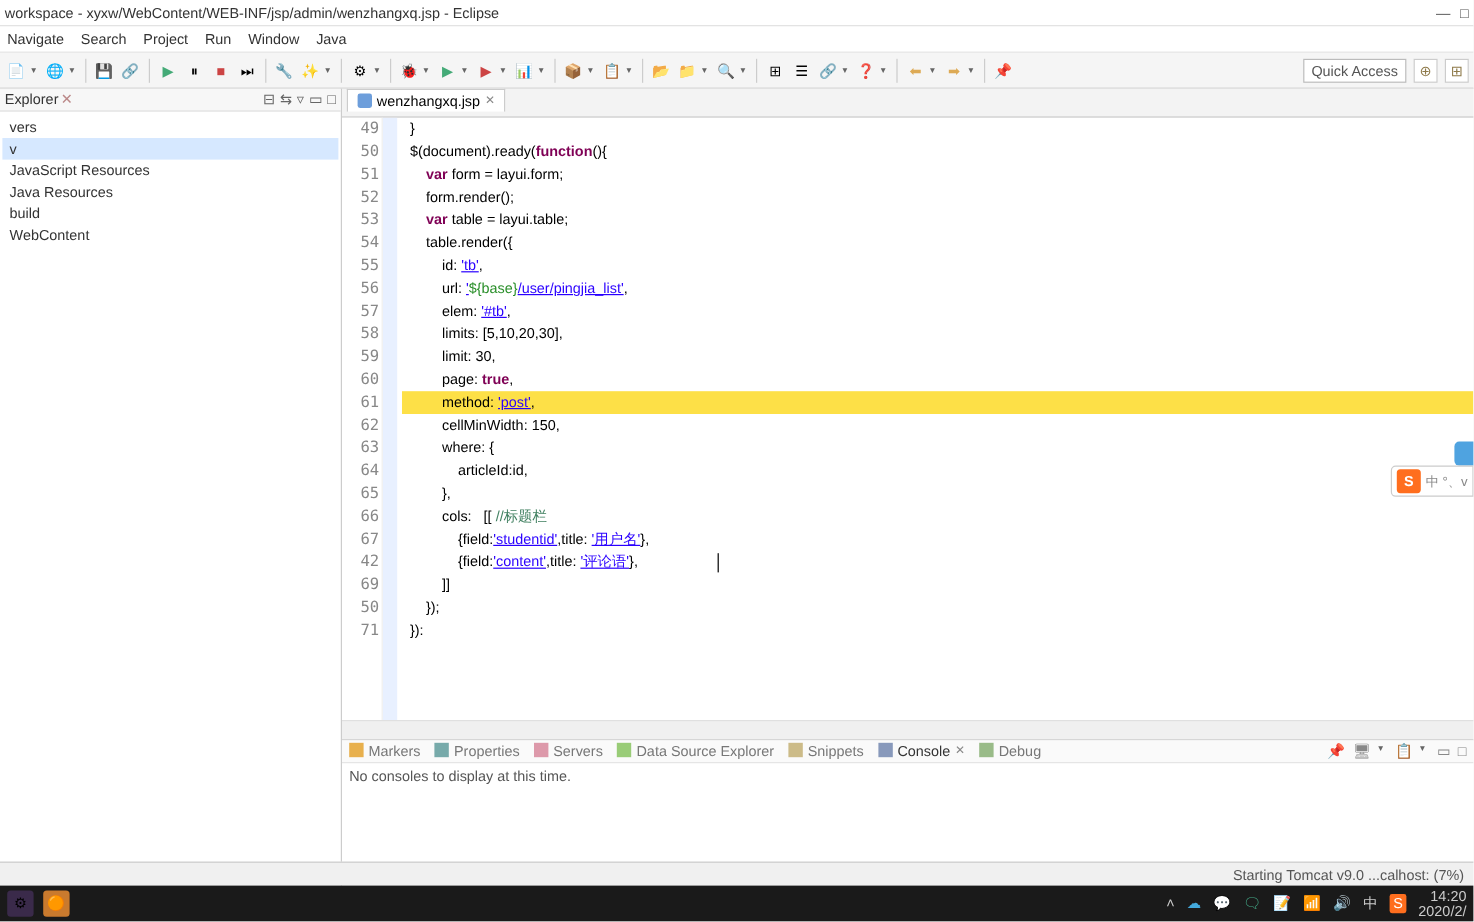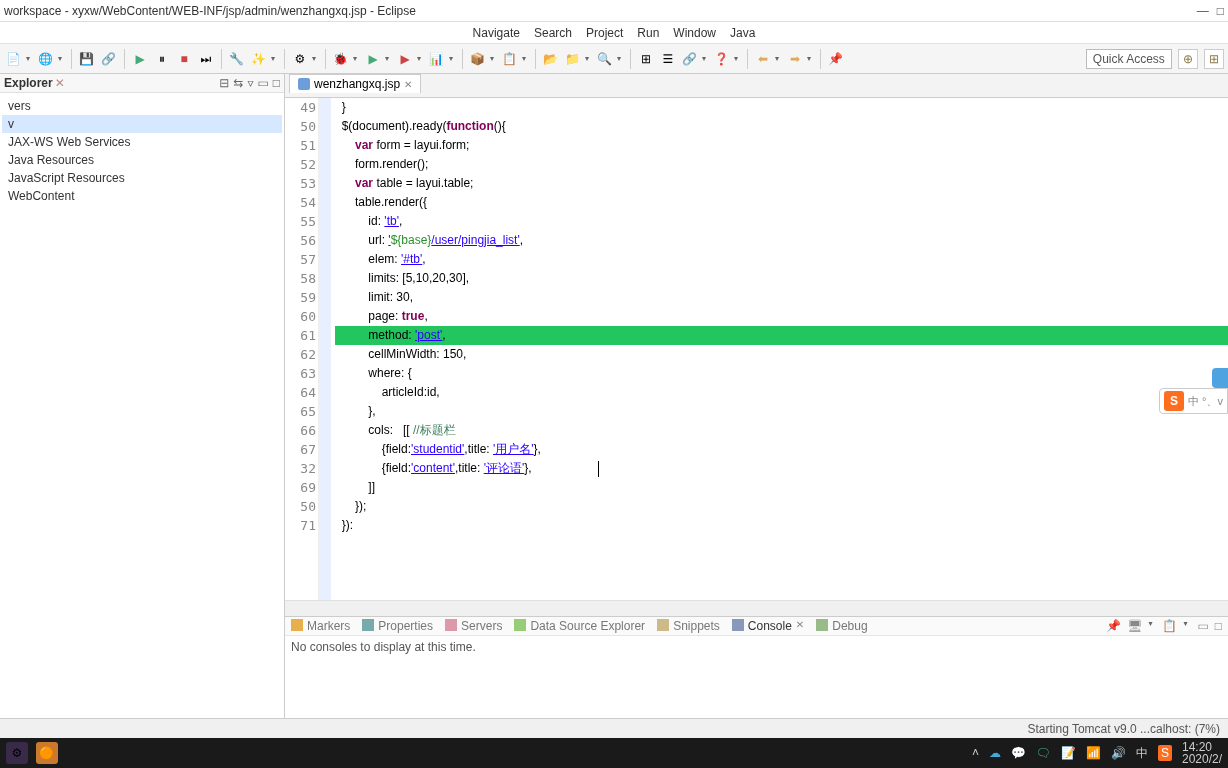--- a/index.html
+++ b/index.html
@@ -2,52 +2,52 @@
 <html><head>
 <meta charset="utf-8">
 <style>
 * { margin: 0; padding: 0; box-sizing: border-box; font-family: "Segoe UI", Tahoma, sans-serif; font-size: 12px; }
 body { background: #f0f0f0; width: 1228px; height: 768px; overflow: hidden; position: relative; }
 
 .title-bar { background: #fff; height: 22px; display: flex; align-items: center; justify-content: space-between; padding: 0 4px; border-bottom: 1px solid #ddd; }
 .title-text { color: #333; }
 .window-controls { display: flex; gap: 8px; color: #555; }
 
-.menu-bar { background: #fff; height: 22px; display: flex; align-items: center; padding: 0 6px; gap: 14px; border-bottom: 1px solid #e0e0e0; justify-content: center; }
+.menu-bar { background: #fff; height: 22px; display: flex; align-items: center; padding: 0 6px; gap: 14px; border-bottom: 1px solid #e0e0e0; }
 .menu-item { color: #333; cursor: default; }
 
 .toolbar { background: #f5f5f5; height: 30px; display: flex; align-items: center; padding: 0 4px; gap: 2px; border-bottom: 1px solid #ccc; }
 .tb-btn { width: 20px; height: 20px; display: inline-flex; align-items: center; justify-content: center; border-radius: 2px; }
 .tb-sep { width: 1px; height: 20px; background: #ccc; margin: 0 3px; }
 .tb-dd { width: 8px; font-size: 8px; color: #666; }
 .quick-access { margin-left: auto; border: 1px solid #bbb; padding: 2px 6px; background: #fff; color: #555; }
 .persp-switch { border: 1px solid #ccc; padding: 2px 4px; margin-left: 4px; background: #fff; color: #8e7a4a; }
 
 .main-area { display: flex; height: 672px; }
 .explorer-panel { width: 285px; background: #fff; border-right: 1px solid #ccc; display: flex; flex-direction: column; }
 .explorer-header { display: flex; align-items: center; padding: 2px 4px; border-bottom: 1px solid #e0e0e0; background: #f7f7f7; }
-.explorer-title { color: #333; font-weight: bold; }
+.explorer-title { color: #333; }
 .explorer-tools { margin-left: auto; display: flex; gap: 4px; color: #666; }
 .tree { padding: 4px 2px; }
 .tree-item { padding: 2px 6px; color: #333; cursor: default; }
 .tree-item.selected { background: #d6e8ff; }
 
 .editor-area { flex: 1; display: flex; flex-direction: column; background: #fff; }
 .editor-tabs { display: flex; background: #f3f3f3; height: 24px; border-bottom: 1px solid #ccc; align-items: flex-start; padding-left: 4px; }
 .editor-tab { background: #fff; border: 1px solid #ccc; border-bottom: none; padding: 2px 8px; display: flex; align-items: center; gap: 4px; }
 .tab-icon { width: 12px; height: 12px; background: #6d9edb; border-radius: 2px; }
 .close-x { color: #888; font-size: 10px; }
 
 .code-container { display: flex; flex: 1; overflow: hidden; position: relative; }
 .gutter { width: 34px; background: #fff; border-right: 1px solid #eee; text-align: right; padding-right: 2px; position: relative; }
 .fold-strip { width: 12px; background: #e8f0ff; }
 .line-no { color: #888; font-family: Consolas, monospace; font-size: 13px; line-height: 19px; height: 19px; }
 .code { flex: 1; font-family: Consolas, monospace; font-size: 14px; line-height: 19px; padding-left: 4px; white-space: pre; overflow: hidden; }
 .code-line { height: 19px; }
-.code-line.hl { background: #22c55e; }
+.code-line.hl { background: #fde047; }
 .kw { color: #7f0055; font-weight: bold; }
 .str { color: #2a00ff; text-decoration: underline; }
 .base { color: #2a8f2a; }
 .cmt { color: #3f7f5f; }
 .caret { border-left: 1px solid #000; height: 16px; display: inline-block; vertical-align: middle; }
 .hscroll { height: 16px; background: #f0f0f0; border-top: 1px solid #e0e0e0; }
 
 .bottom-panel { border-top: 1px solid #ccc; background: #fff; }
 .bottom-tabs { display: flex; align-items: center; padding: 2px 6px; gap: 12px; border-bottom: 1px solid #e5e5e5; background: #fafafa; }
 .bt-tab { color: #777; display: flex; align-items: flex-start; gap: 4px; }
@@ -56,21 +56,21 @@
 .bt-tools { margin-left: auto; display: flex; gap: 6px; color: #888; }
 .console-body { padding: 4px 6px; color: #555; height: 110px; }
 
 .status-bar { position: absolute; bottom: 30px; right: 0; left: 0; height: 20px; background: #f0f0f0; border-top: 1px solid #ccc; display: flex; justify-content: flex-end; align-items: center; padding-right: 8px; color: #555; }
 
 .taskbar { position: absolute; bottom: 0; left: 0; right: 0; height: 30px; background: #1a1a1a; display: flex; align-items: center; padding: 0 6px; }
 .taskbar-left { display: flex; gap: 8px; }
 .tb-app { width: 22px; height: 22px; border-radius: 3px; display: flex; align-items: center; justify-content: center; }
 .taskbar-right { margin-left: auto; display: flex; align-items: center; gap: 10px; color: #ccc; font-size: 11px; }
 .tray-icon { font-size: 12px; }
-.clock { line-height: 12px; font-size: 11px; }
+.clock { text-align: right; line-height: 12px; font-size: 11px; }
 
 .ime-float { position: absolute; right: 0; top: 388px; display: flex; align-items: center; background: #fff; border: 1px solid #ccc; border-radius: 4px 0 0 4px; padding: 2px 4px; gap: 4px; }
 .ime-logo { width: 20px; height: 20px; background: #ff6e1e; color: #fff; border-radius: 3px; display: flex; align-items: center; justify-content: center; font-weight: bold; }
 .ime-text { color: #888; font-size: 11px; }
 .blue-tab { position: absolute; right: 0; top: 368px; width: 16px; height: 20px; background: #4fa3e0; border-radius: 4px 0 0 4px; }
 </style>
 </head>
 <body>
 
 <div class="title-bar">
@@ -158,23 +158,23 @@
         <span>⊟</span>
         <span>⇆</span>
         <span>▿</span>
         <span>▭</span>
         <span>□</span>
       </div>
     </div>
     <div class="tree">
       <div class="tree-item">vers</div>
       <div class="tree-item selected">v</div>
-      <div class="tree-item">JAX-WS Web Services</div>
+      <div class="tree-item">JavaScript Resources</div>
       <div class="tree-item">Java Resources</div>
-      <div class="tree-item">JavaScript Resources</div>
+      <div class="tree-item">build</div>
       <div class="tree-item">WebContent</div>
     </div>
   </div>
 
   <div class="editor-area">
     <div class="editor-tabs">
       <div class="editor-tab">
         <span class="tab-icon"></span>
         <span>wenzhangxq.jsp</span>
         <span class="close-x">✕</span>
@@ -194,21 +194,21 @@
           <div class="line-no">58</div>
           <div class="line-no">59</div>
           <div class="line-no">60</div>
           <div class="line-no">61</div>
           <div class="line-no">62</div>
           <div class="line-no">63</div>
           <div class="line-no">64</div>
           <div class="line-no">65</div>
           <div class="line-no">66</div>
           <div class="line-no">67</div>
-          <div class="line-no">32</div>
+          <div class="line-no">42</div>
           <div class="line-no">69</div>
           <div class="line-no">50</div>
           <div class="line-no">71</div>
         </div>
       <div class="fold-strip"></div>
       <div class="code" id="code"><div class="code-line">  }</div><div class="code-line">  $(document).ready(<span class="kw">function</span>(){</div><div class="code-line">      <span class="kw">var</span> form = layui.form;</div><div class="code-line">      form.render();</div><div class="code-line">      <span class="kw">var</span> table = layui.table;</div><div class="code-line">      table.render({</div><div class="code-line">          id: <span class="str">'tb'</span>,</div><div class="code-line">          url: <span class="str">'</span><span class="base">${base}</span><span class="str">/user/pingjia_list'</span>,</div><div class="code-line">          elem: <span class="str">'#tb'</span>,</div><div class="code-line">          limits: [5,10,20,30],</div><div class="code-line">          limit: 30,</div><div class="code-line">          page: <span class="kw">true</span>,</div><div class="code-line hl">          method: <span class="str">'post'</span>,</div><div class="code-line">          cellMinWidth: 150,</div><div class="code-line">          where: {</div><div class="code-line">              articleId:id,</div><div class="code-line">          },</div><div class="code-line">          cols:   [[ <span class="cmt">//标题栏</span></div><div class="code-line">              {field:<span class="str">'studentid'</span>,title: <span class="str">'用户名'</span>},</div><div class="code-line">              {field:<span class="str">'content'</span>,title: <span class="str">'评论语'</span>},                    <span class="caret"></span></div><div class="code-line">          ]]</div><div class="code-line">      });</div><div class="code-line">  }):</div></div>
     </div>
     <div class="hscroll"></div>
 
     <div class="bottom-panel">

